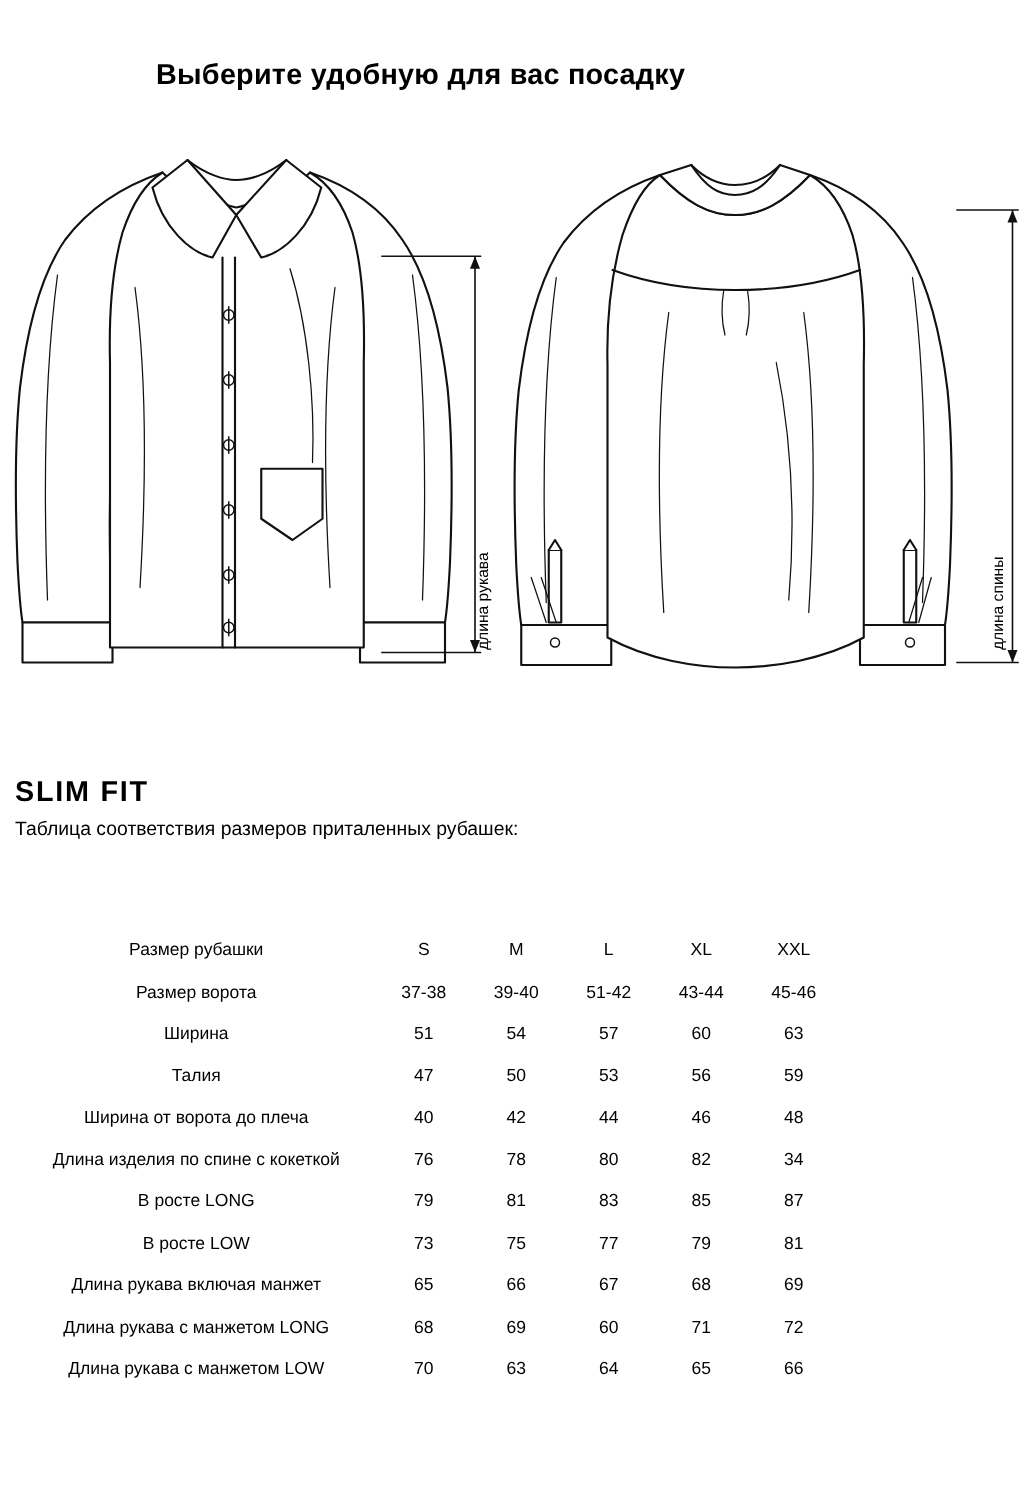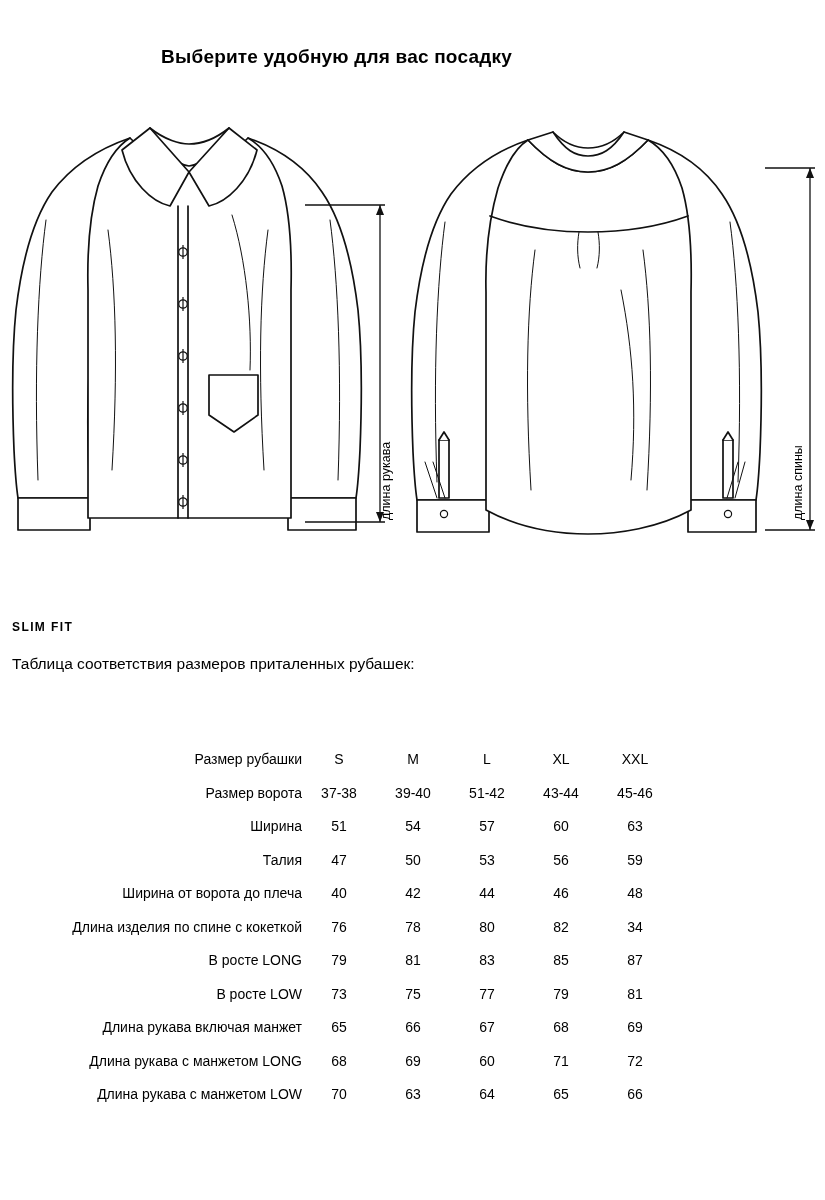--- a/index.html
+++ b/index.html
@@ -22,21 +22,21 @@
     height: 1200px;
   }
 
   
   .title {
     position: absolute;
     top: 46px;
     left: 0;
     width: 673px;
     text-align: center;
-    font-size: 19px;
+    font-size: 23px;
     font-weight: bold;
     letter-spacing: 0.2px;
   }
 
   
   .illustration {
     position: absolute;
     top: 110px;
     left: 0;
     width: 825px;
@@ -60,21 +60,21 @@
   .vlabel-back {
     left: 791px;
     top: 410px;
   }
 
   
   .fit-name {
     position: absolute;
     top: 620px;
     left: 12px;
-    font-size: 12px;
+    font-size: 23px;
     font-weight: bold;
     letter-spacing: 1.4px;
     text-align: right;
   }
   .fit-desc {
     position: absolute;
     top: 655px;
     left: 12px;
     font-size: 15.5px;
     text-align: center;
@@ -89,21 +89,21 @@
     border-collapse: collapse;
     font-size: 14px;
   }
   .size-table td {
     padding: 0;
     height: 33.5px;
     vertical-align: middle;
     white-space: nowrap;
   }
   .size-table td.rowhead {
-    text-align: right;
+    text-align: center;
     width: 290px;
   }
   .size-table td.val {
     text-align: center;
     width: 74px;
   }
   .size-table tr.header td {
     height: 34px;
   }
 </style>

